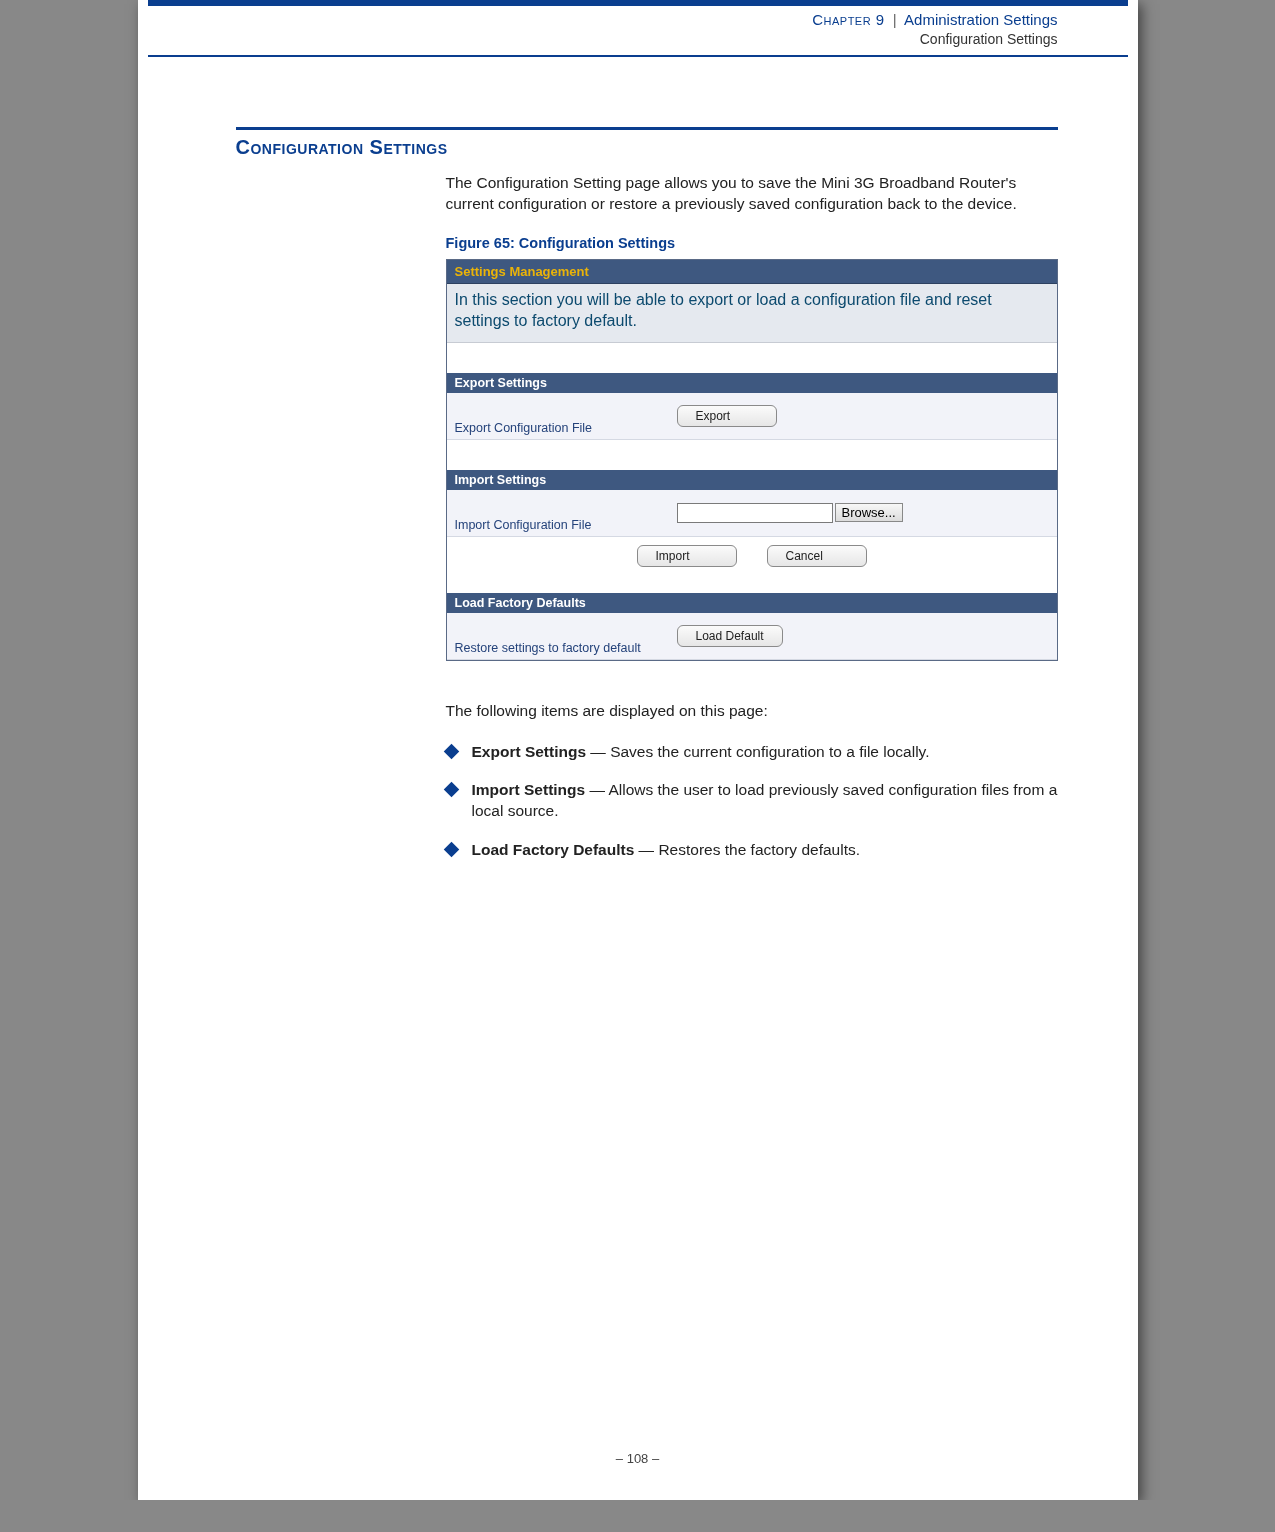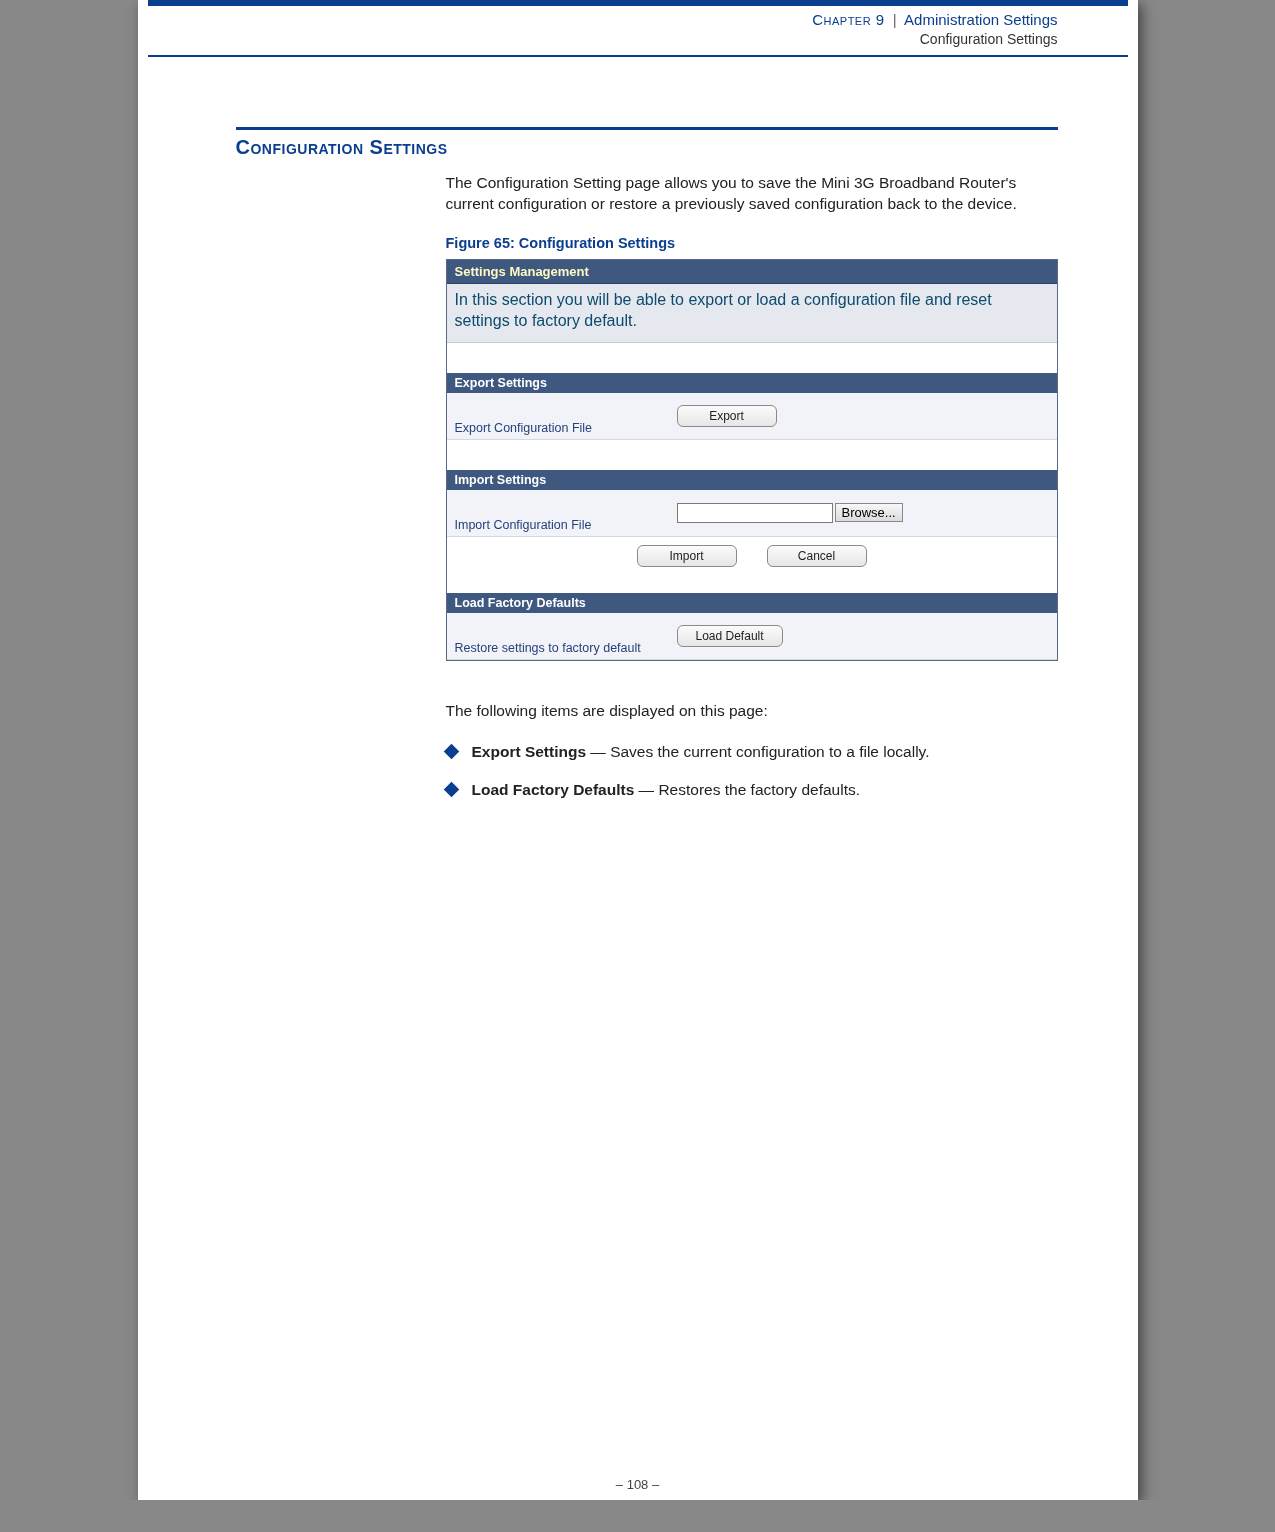--- a/index.html
+++ b/index.html
@@ -91,21 +91,21 @@
     border: 1px solid #5a6a86;
     width: 610px;
     background: #fff;
     font-family: Arial, sans-serif;
     font-size: 12px;
     color: #333;
     margin-bottom: 40px;
   }
   .panel-header {
     background: #3e5880;
-    color: #fef9c3;
+    color: #eab308;
     padding: 4px 8px;
     font-weight: bold;
     font-size: 13px;
     border-bottom: 1px solid #2d4160;
   }
   .panel-desc {
     background: #e5e9ef;
     padding: 6px 8px 10px 8px;
     border-bottom: 1px solid #c7cbd3;
     font-size: 16px;
@@ -135,21 +135,21 @@
     margin-top: 24px;
   }
   .ui-btn {
     font-family: Arial, sans-serif;
     font-size: 12px;
     background: linear-gradient(#fbfbfb,#e6e6e6);
     border: 1px solid #8a8a8a;
     border-radius: 6px;
     padding: 3px 18px;
     min-width: 100px;
-    text-align: center;
+    text-align: left;
     color: #222;
   }
   .browse-btn {
     font-family: Arial, sans-serif;
     font-size: 13px;
     background: linear-gradient(#f7f7f7,#dcdcdc);
     border: 1px solid #888;
     padding: 1px 6px;
     margin-left: 2px;
   }
@@ -189,21 +189,21 @@
     top: 4px;
     width: 11px;
     height: 11px;
     background: #0a3e8f;
     transform: rotate(45deg);
   }
   .bullet-list b { font-weight: bold; }
 
   .footer {
     position: absolute;
-    bottom: 8px;
+    bottom: 34px;
     left: 0; right: 0;
     text-align: center;
     font-size: 13px;
     color: #444;
   }
 </style>
 </head>
 <body>
 
 <div class="page">
@@ -264,20 +264,24 @@
 
       <div class="body-text">The following items are displayed on this page:</div>
 
       <ul class="bullet-list">
         <li>
           <span class="bullet-diamond"></span>
           <b>Export Settings</b><span> — Saves the current configuration to a file locally.</span>
         </li>
         <li>
           <span class="bullet-diamond"></span>
+          <b>Import Settings</b><span> — Allows the user to load previously saved configuration files from a local source.</span>
+        </li>
+        <li>
+          <span class="bullet-diamond"></span>
           <b>Load Factory Defaults</b><span> — Restores the factory defaults.</span>
         </li>
       </ul>
     </div>
   </div>
 
   <div class="footer">
     <span>–  108  –</span>
   </div>
 </div>

